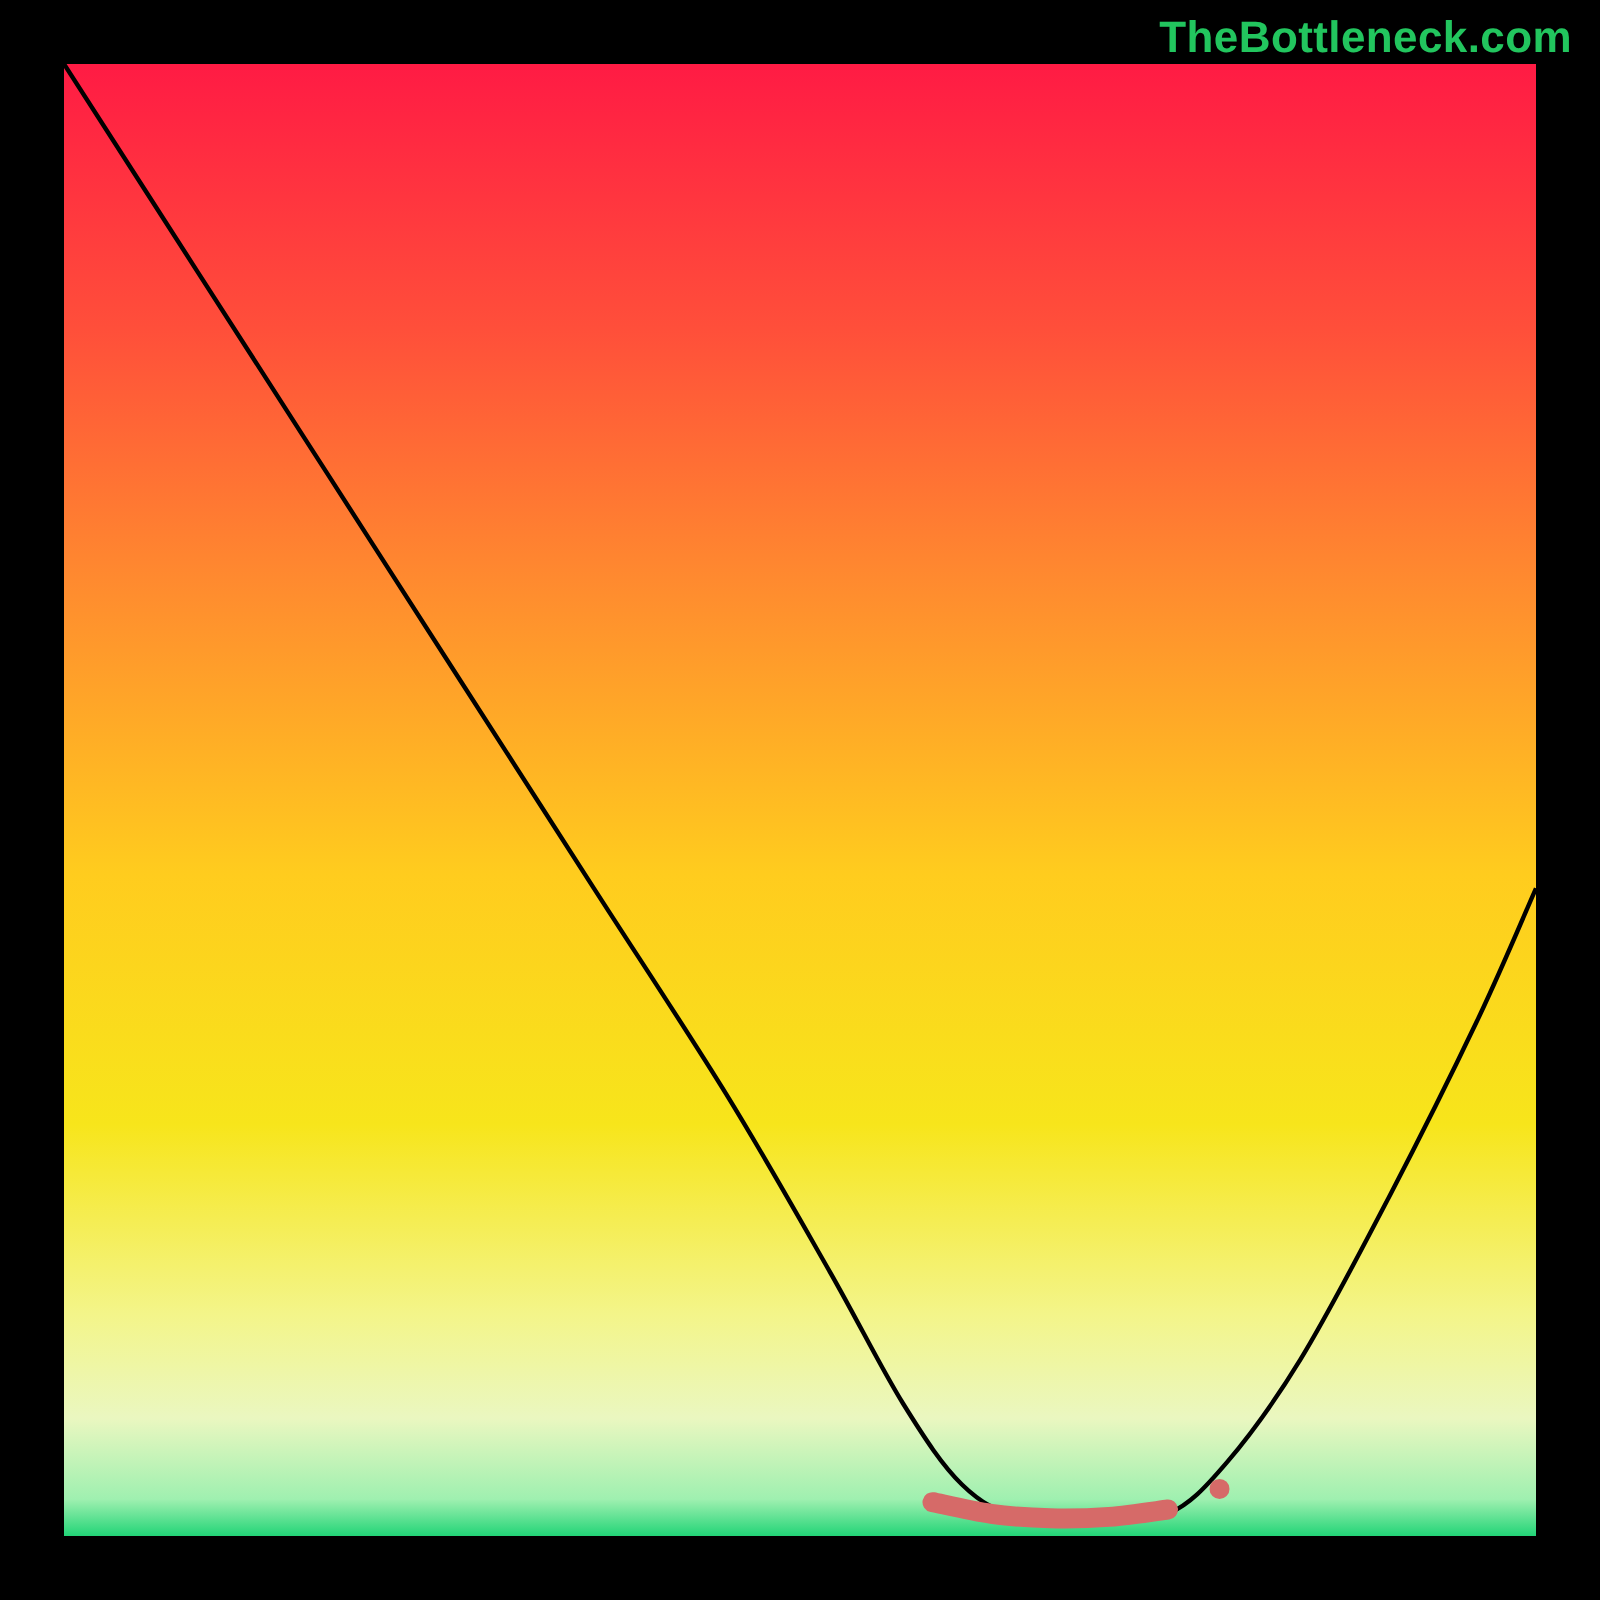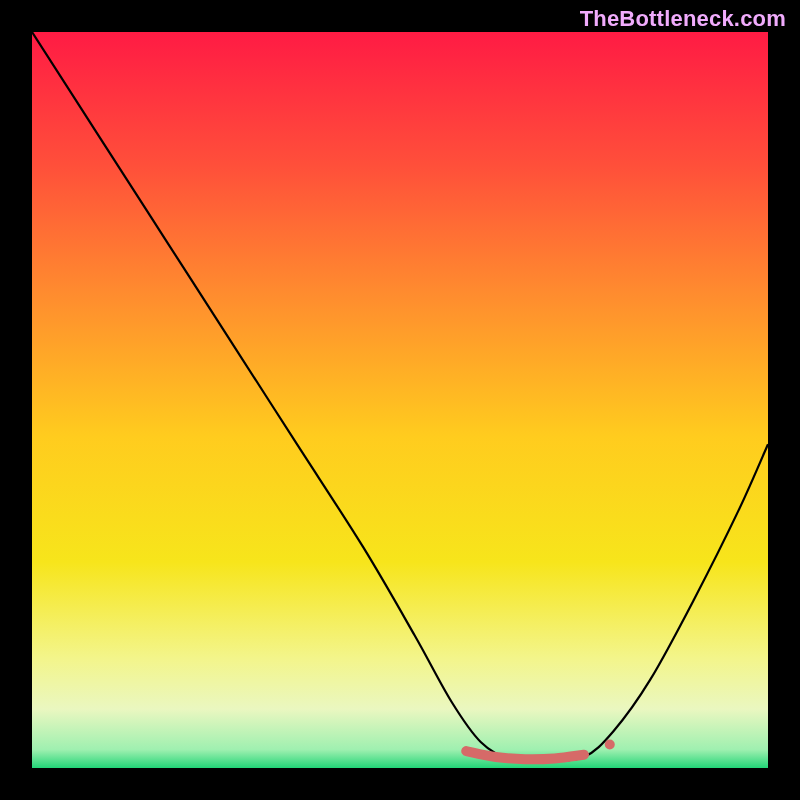--- a/index.html
+++ b/index.html
@@ -1,17 +1,17 @@
 <!DOCTYPE html>
 <html><head>
 <meta charset="utf-8">
 <style>
   html,body{margin:0;padding:0;width:800px;height:800px;overflow:hidden;background:#000;font-family:Arial,Helvetica,sans-serif}
   .frame{position:absolute;inset:0;background:#000}
-  .watermark{position:absolute;top:6px;right:14px;color:#f0abfc;font-size:22px;font-weight:600;letter-spacing:.2px;z-index:3}
+  .watermark{position:absolute;top:6px;right:14px;color:#22c55e;font-size:22px;font-weight:600;letter-spacing:.2px;z-index:3}
   svg{position:absolute;inset:0;display:block}
 </style>
 </head>
 <body>
 <div class="frame">
 
 <div class="watermark">TheBottleneck.com</div>
 
 <svg id="chart-svg" width="800" height="800" viewBox="0 0 800 800">
   <defs>

